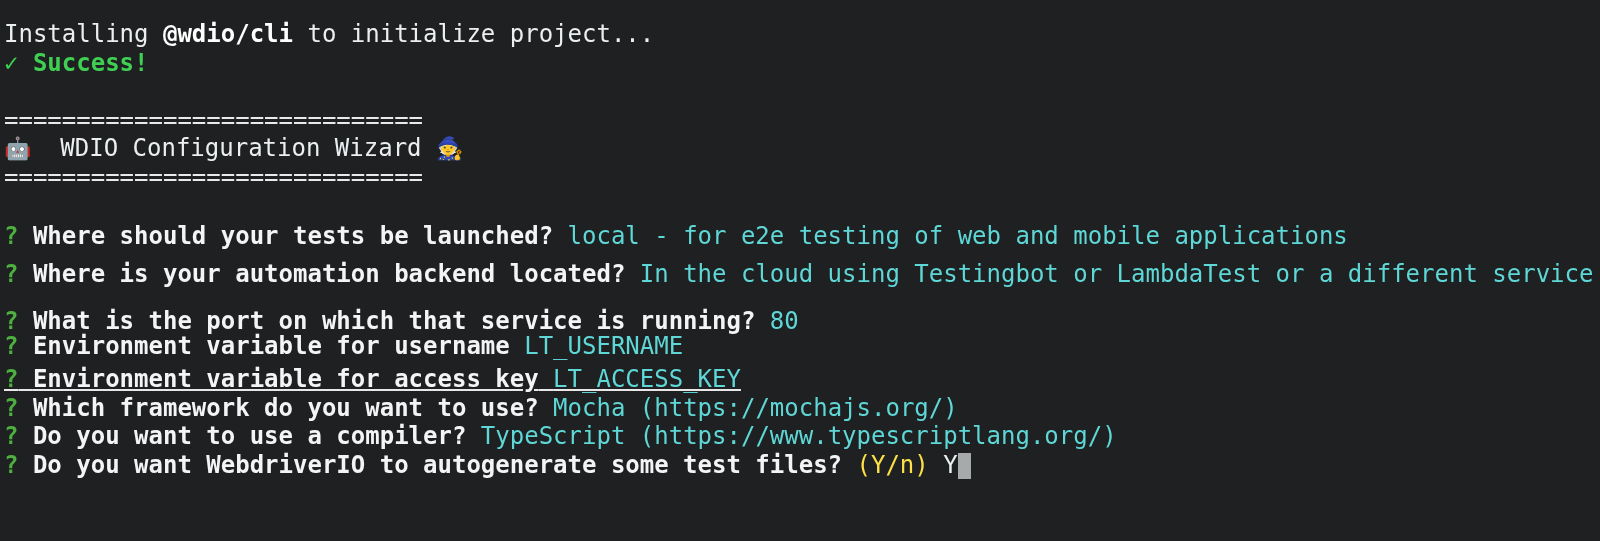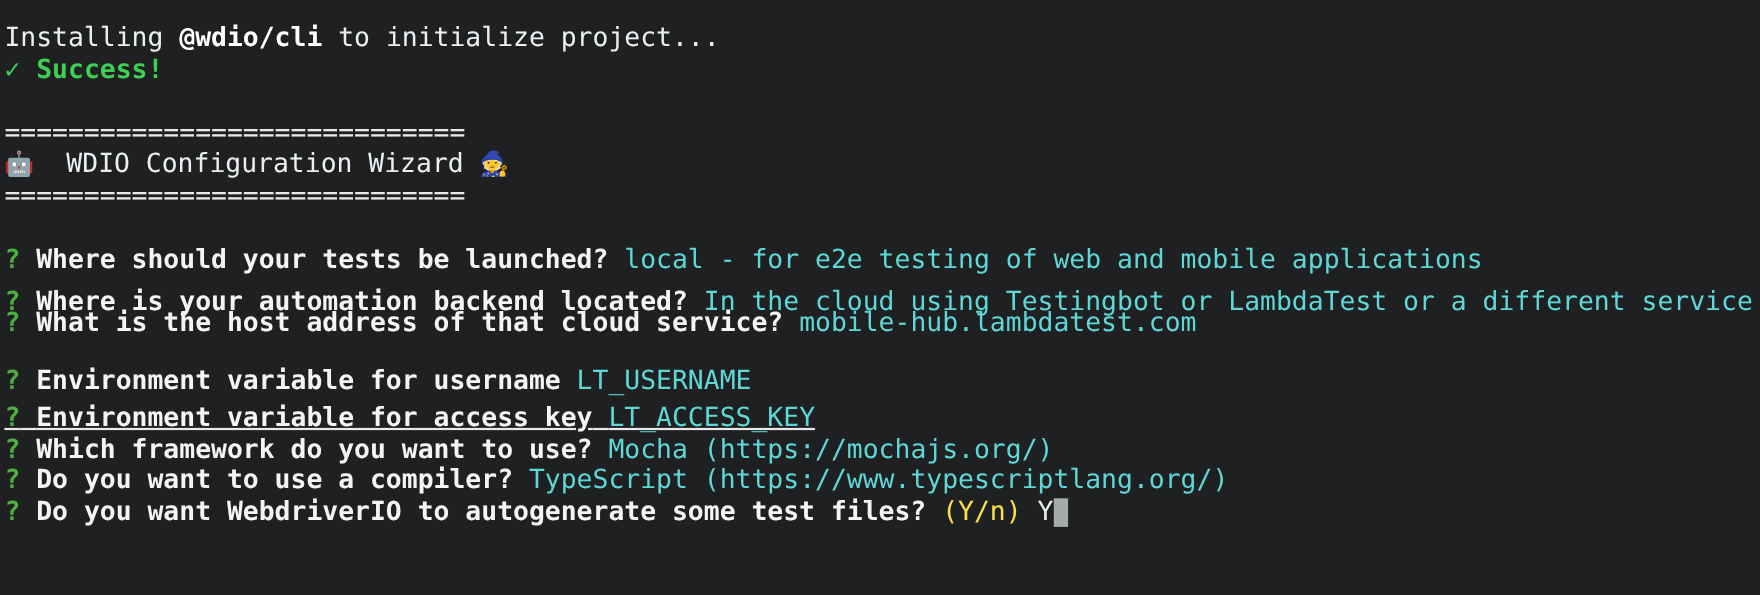--- a/index.html
+++ b/index.html
@@ -93,22 +93,22 @@
   <div class="line row2 rule">=============================</div>
 
   <div class="line row3"><span class="emoji">🤖</span><span class="c-white">  <span>WDIO Configuration Wizard</span> </span><span class="emoji">🧙</span></div>
 
   <div class="line row4 rule">=============================</div>
 
   <div class="line row5"><span class="c-qmark">?</span><span class="question-text"> <span>Where should your tests be launched?</span> </span><span class="c-cyan">local - for e2e testing of web and mobile applications</span></div>
 
   <div class="line row6"><span class="c-qmark">?</span><span class="question-text"> <span>Where is your automation backend located?</span> </span><span class="c-cyan">In the cloud using Testingbot or LambdaTest or a different service</span></div>
 
-  <div class="line row7"><span class="c-qmark">?</span><span class="question-text"> <span>What is the host address of that cloud service?</span> </span><span class="c-cyan">mobile-hub.lambdatest.com</span></div>
 
+  <div class="line row8"><span class="c-qmark">?</span><span class="question-text"> <span>What is the port on which that service is running?</span> </span><span class="c-cyan">80</span></div>
 
   <div class="line row9"><span class="c-qmark">?</span><span class="question-text"> <span>Environment variable for username</span> </span><span class="c-cyan">LT_USERNAME</span></div>
 
   <div class="line row10"><span class="c-qmark">?</span><span class="question-text"> <span>Environment variable for access key</span> </span><span class="c-cyan">LT_ACCESS_KEY</span></div>
 
   <div class="line row11"><span class="c-qmark">?</span><span class="question-text"> <span>Which framework do you want to use?</span> </span><span class="c-cyan">Mocha (https://mochajs.org/)</span></div>
 
   <div class="line row12"><span class="c-qmark">?</span><span class="question-text"> <span>Do you want to use a compiler?</span> </span><span class="c-cyan">TypeScript (https://www.typescriptlang.org/)</span></div>
 
   <div class="line row13"><span class="c-qmark">?</span><span class="question-text"> <span>Do you want WebdriverIO to autogenerate some test files?</span> </span><span class="c-dim">(Y/n)</span><span class="c-white"> <span>Y</span></span><span class="cursor"></span></div>

